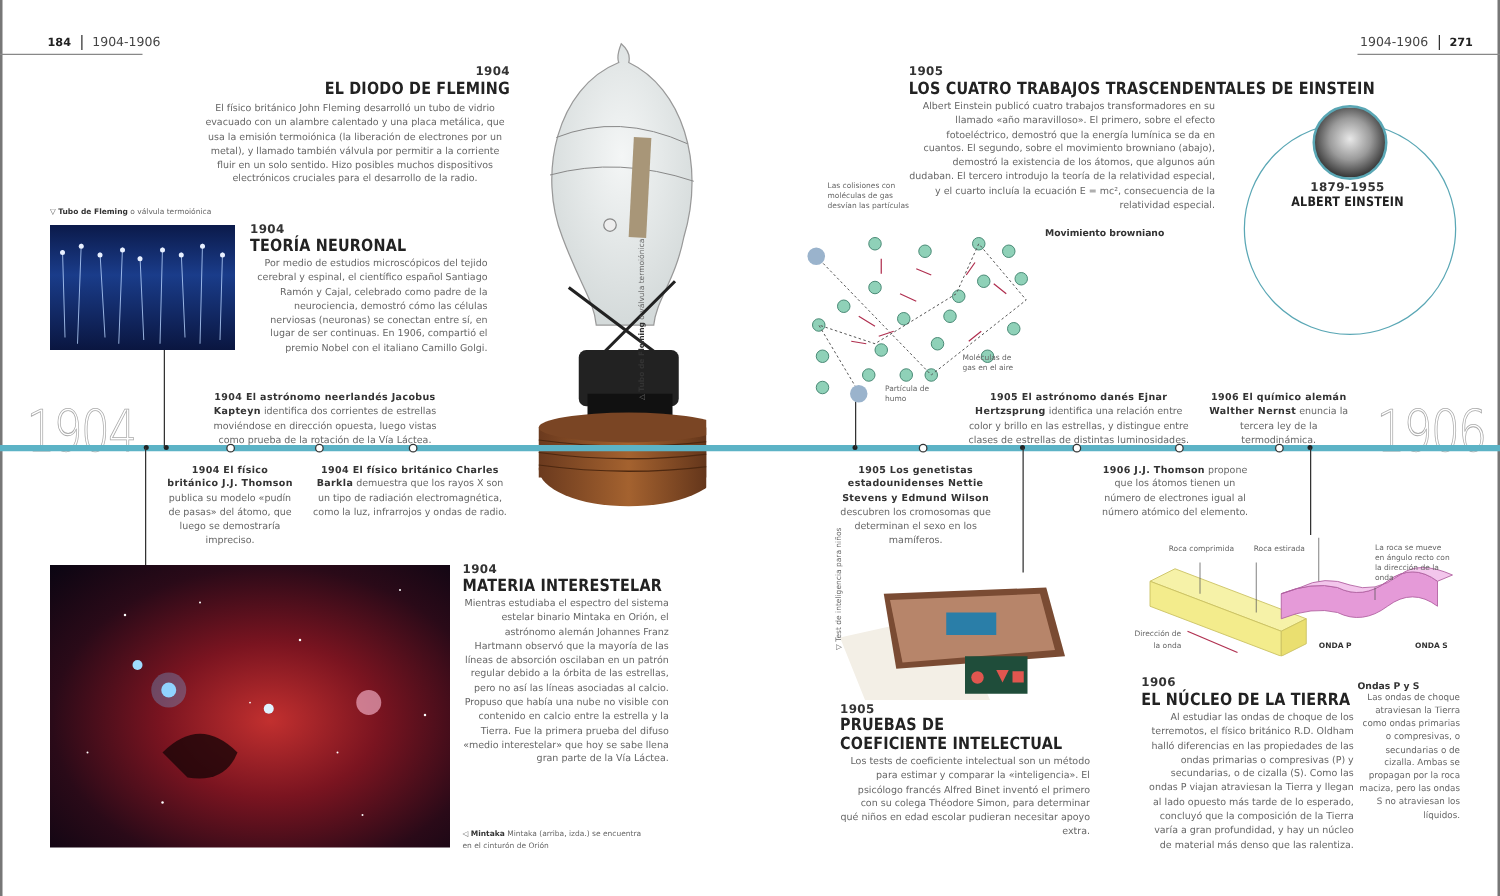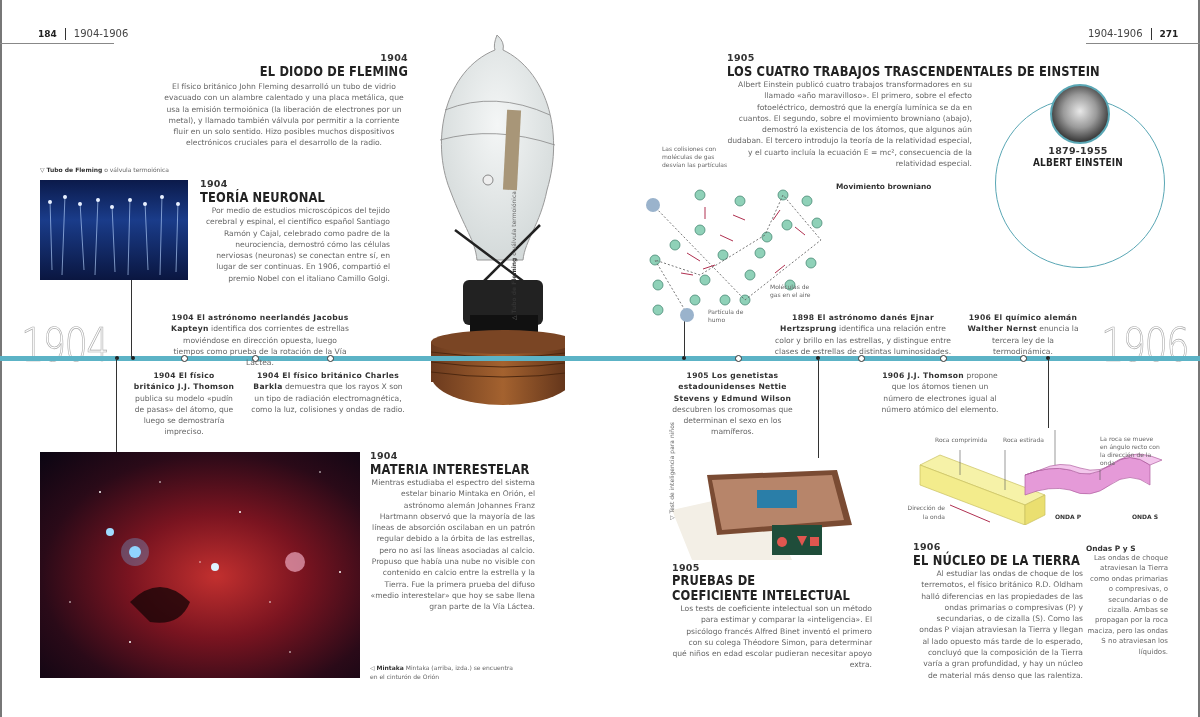--- a/index.html
+++ b/index.html
@@ -123,30 +123,30 @@
 <div class="dot-o" style="left:1020px; top:355px;"></div>
 <div class="dot-f" style="left:1046px; top:356px;"></div>
 
 <div class="vline" style="left:131px; top:280px; height:78px;"></div>
 <div class="vline" style="left:116px; top:358px; height:95px;"></div>
 <div class="vline" style="left:684px; top:312px; height:46px;"></div>
 <div class="vline" style="left:818px; top:358px; height:100px;"></div>
 <div class="vline" style="left:1048px; top:358px; height:70px;"></div>
 
 <div class="abs tl-text" style="left:170px; top:312px; width:180px;">
-  <b>1904 El astrónomo neerlandés Jacobus Kapteyn</b><span> identifica dos corrientes de estrellas moviéndose en dirección opuesta, luego tiempos como prueba de la rotación de la Vía Láctea.</span>
+  <b>1904 El astrónomo neerlandés Jacobus Kapteyn</b><span> identifica dos corrientes de estrellas moviéndose en dirección opuesta, luego vistas como prueba de la rotación de la Vía Láctea.</span>
 </div>
 <div class="abs tl-text" style="left:132px; top:370px; width:104px;">
   <b>1904 El físico británico J.J. Thomson</b><span> publica su modelo «pudín de pasas» del átomo, que luego se demostraría impreciso.</span>
 </div>
 <div class="abs tl-text" style="left:248px; top:370px; width:160px;">
-  <b>1904 El físico británico Charles Barkla</b><span> demuestra que los rayos X son un tipo de radiación electromagnética, como la luz, colisiones y ondas de radio.</span>
+  <b>1904 El físico británico Charles Barkla</b><span> demuestra que los rayos X son un tipo de radiación electromagnética, como la luz, infrarrojos y ondas de radio.</span>
 </div>
 <div class="abs tl-text" style="left:774px; top:312px; width:178px;">
-  <b>1898 El astrónomo danés Ejnar Hertzsprung</b><span> identifica una relación entre color y brillo en las estrellas, y distingue entre clases de estrellas de distintas luminosidades.</span>
+  <b>1905 El astrónomo danés Ejnar Hertzsprung</b><span> identifica una relación entre color y brillo en las estrellas, y distingue entre clases de estrellas de distintas luminosidades.</span>
 </div>
 <div class="abs tl-text" style="left:966px; top:312px; width:114px;">
   <b>1906 El químico alemán Walther Nernst</b><span> enuncia la tercera ley de la termodinámica.</span>
 </div>
 <div class="abs tl-text" style="left:670px; top:370px; width:125px;">
   <b>1905 Los genetistas estadounidenses Nettie Stevens y Edmund Wilson</b><span> descubren los cromosomas que determinan el sexo en los mamíferos.</span>
 </div>
 <div class="abs tl-text" style="left:876px; top:370px; width:128px;">
   <b>1906 J.J. Thomson</b><span> propone que los átomos tienen un número de electrones igual al número atómico del elemento.</span>
 </div>

